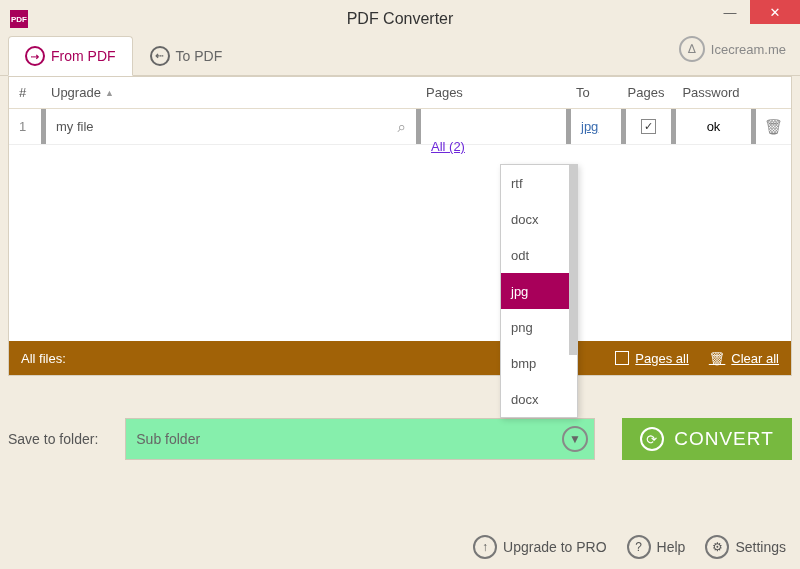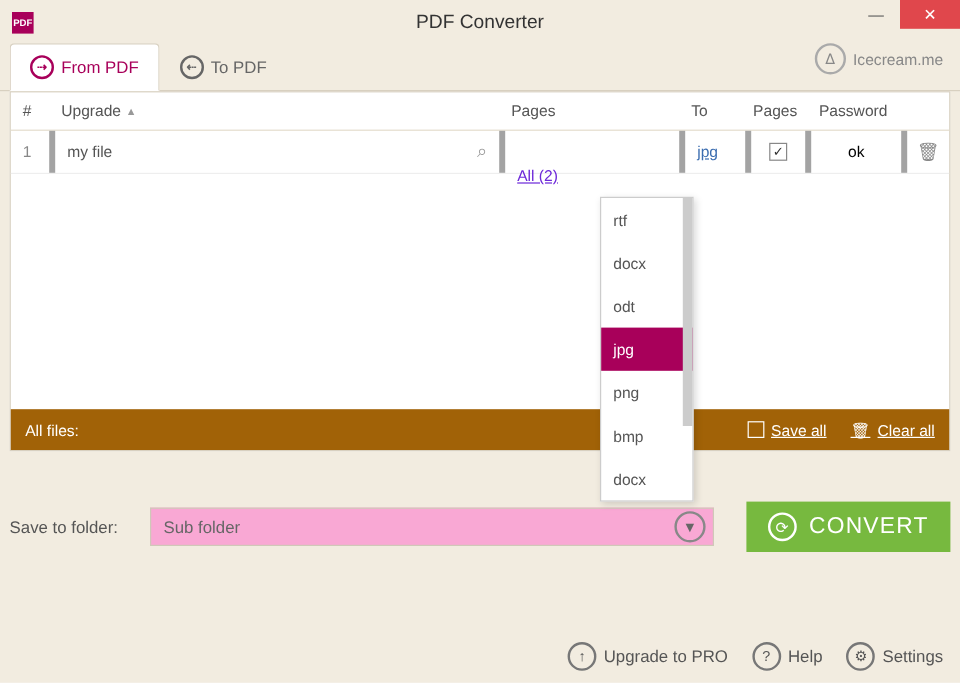--- a/index.html
+++ b/index.html
@@ -54,21 +54,21 @@
 
 
 .dropdown { position:absolute; left:500px; top:164px; width:78px; background:#fff; border:1px solid #ccc; box-shadow:2px 2px 6px rgba(0,0,0,0.15); z-index:10; }
 .dropdown .opt { height:36px; display:flex; align-items:center; padding-left:10px; font-size:13px; color:#555; cursor:default; }
 .dropdown .opt.selected { background:#a8005a; color:#fff; }
 .dropdown-scroll { position:absolute; right:0; top:0; width:8px; height:190px; background:#ccc; }
 
 
 .save-row { display:flex; align-items:center; margin:42px 8px 0 8px; gap:27px; }
 .save-label { font-size:14px; color:#555; }
-.folder-input { flex:1; height:32px; background:#f9a8d4; border:1px solid #d0c8b8; display:flex; align-items:center; padding:0 10px; font-size:14px; color:#666; position:relative; }
+.folder-input { flex:1; height:42px; background:#86efac; border:1px solid #d0c8b8; display:flex; align-items:center; padding:0 10px; font-size:14px; color:#666; position:relative; }
 .folder-dd { position:absolute; right:6px; width:26px; height:26px; border:2px solid #888; border-radius:50%; display:flex; align-items:center; justify-content:center; font-size:12px; color:#666; }
 .convert-btn { width:170px; height:42px; background:#77b93f; color:#fff; display:flex; align-items:center; justify-content:center; gap:10px; font-size:19px; letter-spacing:1px; }
 .convert-icon { width:24px; height:24px; border:2px solid #fff; border-radius:50%; display:flex; align-items:center; justify-content:center; font-size:13px; }
 
 
 .bottom { position:absolute; bottom:10px; right:14px; display:flex; gap:20px; align-items:center; }
 .blink { display:flex; align-items:center; gap:6px; font-size:14px; color:#555; }
 .round-icon { width:24px; height:24px; border:2px solid #777; border-radius:50%; display:flex; align-items:center; justify-content:center; font-size:12px; color:#555; }
 .thead > div, .trow > div { height:100%; display:flex; align-items:center; }
 .thead > div { border-left:0; }
@@ -136,21 +136,21 @@
         <span class="trash">🗑</span>
       </div>
     </div>
 
   </div>
   <div class="allfiles-bar">
     <span>All files:</span>
     <span class="spacer"></span>
     <span class="action">
       <span class="chk"></span>
-      <span>Save all</span>
+      <span>Pages all</span>
     </span>
     <span class="action">
       <span>🗑</span>
       <span>Clear all</span>
     </span>
   </div>
 </div>
 
 <div class="dropdown">
   <div class="opt">rtf</div>

